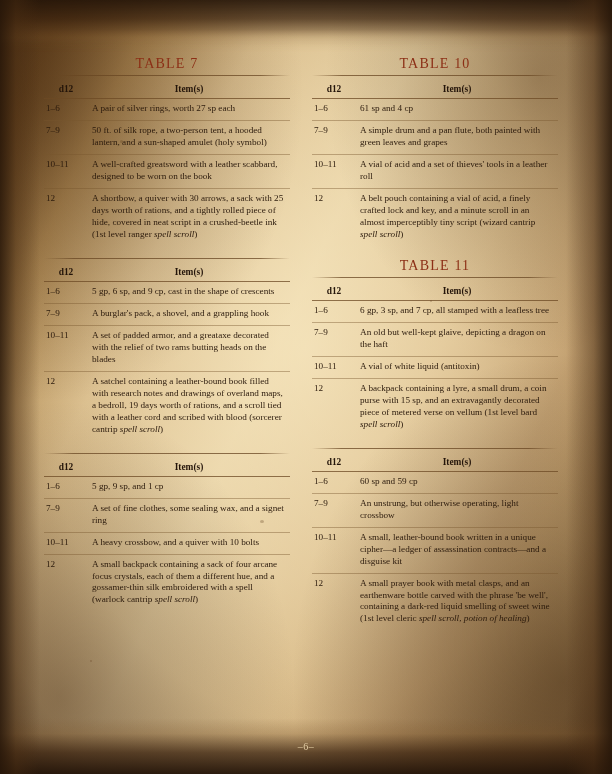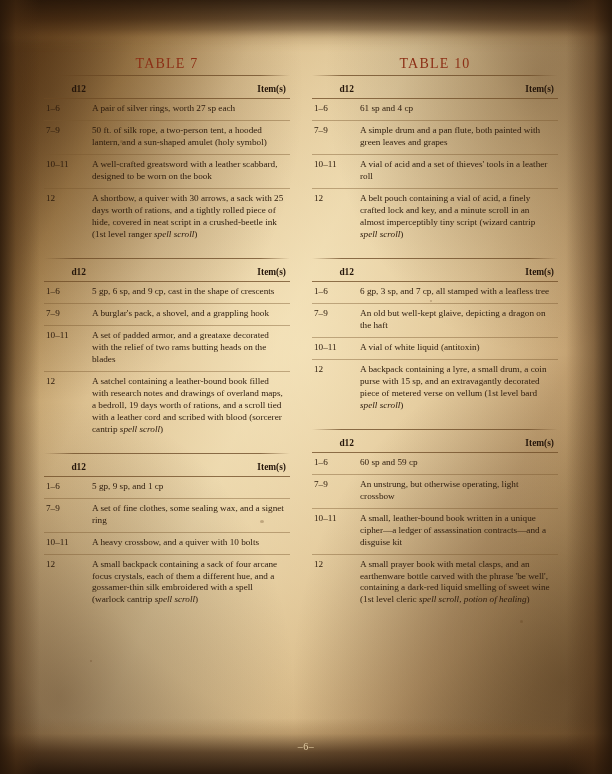--- a/index.html
+++ b/index.html
@@ -96,21 +96,21 @@
   }
 
   table.loot {
     width: 100%;
     border-collapse: collapse;
     font-size: 9.2px;
     line-height: 1.30;
     color: #2b1a0c;
   }
   table.loot th {
-    text-align: right;
+    text-align: center;
     font-weight: bold;
     font-size: 9.4px;
     padding: 1px 4px 3px 2px;
     border-bottom: 1px solid rgba(108,74,36,0.75);
     color: #24150a;
     vertical-align: bottom;
   }
   table.loot td {
     padding: 4px 4px 5px 2px;
     vertical-align: top;
@@ -269,20 +269,21 @@
                 <td>A vial of acid and a set of thieves' tools in a leather roll</td>
               </tr>
               <tr>
                 <td class="d12">12</td>
                 <td>A belt pouch containing a vial of acid, a finely crafted lock and key, and a minute scroll in an almost imperceptibly tiny script (wizard cantrip <em>spell scroll</em>)</td>
               </tr>
             </tbody>
           </table>
         </div>
         <div class="table-block">
+          <h2 class="table-title">TABLE 11</h2>
           <div class="title-rule"></div>
           <table class="loot">
             <thead>
               <tr>
                 <th class="d12">d12</th>
                 <th>Item(s)</th>
               </tr>
             </thead>
             <tbody>
               <tr>

